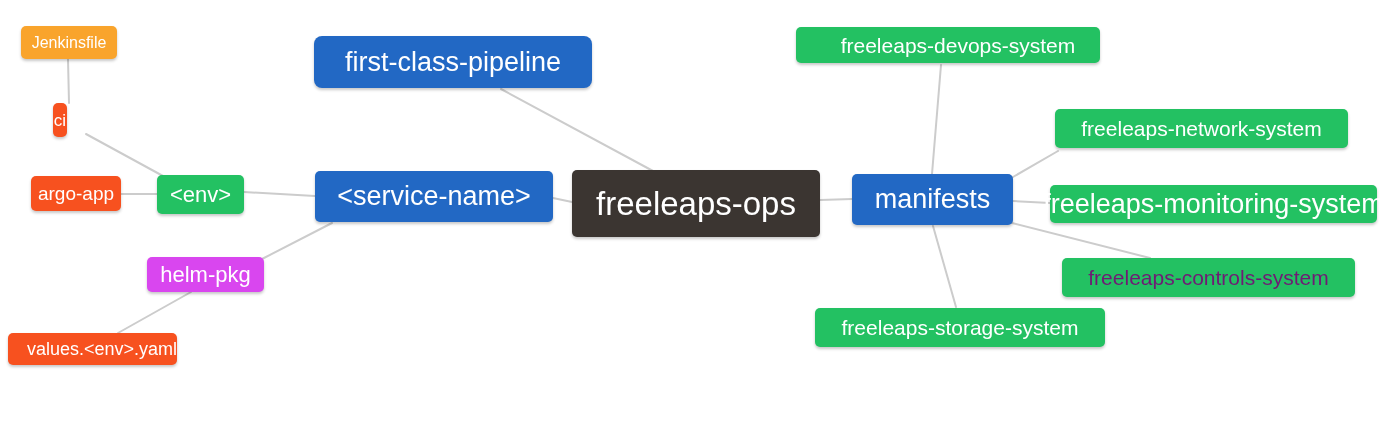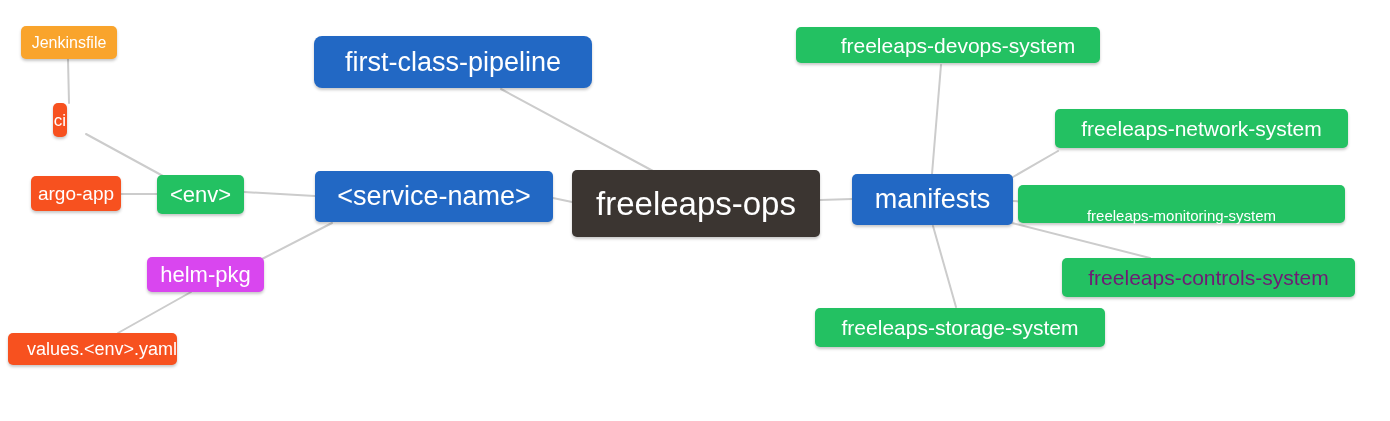--- a/index.html
+++ b/index.html
@@ -87,21 +87,21 @@
       </div>
       <div class="node" style="left: 852px; top: 174px; width: 161px; height: 51px; font-size: 27px; background: rgb(34, 104, 196); color: rgb(255, 255, 255); text-align: right;">
         <span>manifests</span>
       </div>
       <div class="node" style="left: 796px; top: 27px; width: 304px; height: 36px; font-size: 21px; background: rgb(35, 193, 98); color: rgb(255, 255, 255); padding-left: 20px;">
         <span>freeleaps-devops-system</span>
       </div>
       <div class="node" style="left: 1055px; top: 109px; width: 293px; height: 39px; font-size: 21px; background: rgb(35, 193, 98); color: rgb(255, 255, 255);">
         <span>freeleaps-network-system</span>
       </div>
-      <div class="node" style="left: 1018px; top: 185px; width: 327px; height: 38px; font-size: 15px; background: rgb(35, 193, 98); color: rgb(255, 255, 255); align-items: flex-end;">
+      <div class="node" style="left: 1050px; top: 185px; width: 327px; height: 38px; font-size: 27px; background: rgb(35, 193, 98); color: rgb(255, 255, 255);">
         <span>freeleaps-monitoring-system</span>
       </div>
       <div class="node" style="left: 1062px; top: 258px; width: 293px; height: 39px; font-size: 21px; background: rgb(35, 193, 98); color: #701a75;">
         <span>freeleaps-controls-system</span>
       </div>
       <div class="node" style="left: 815px; top: 308px; width: 290px; height: 39px; font-size: 21px; background: rgb(35, 193, 98); color: rgb(255, 255, 255);">
         <span>freeleaps-storage-system</span>
       </div>
     </div>
 </div>

